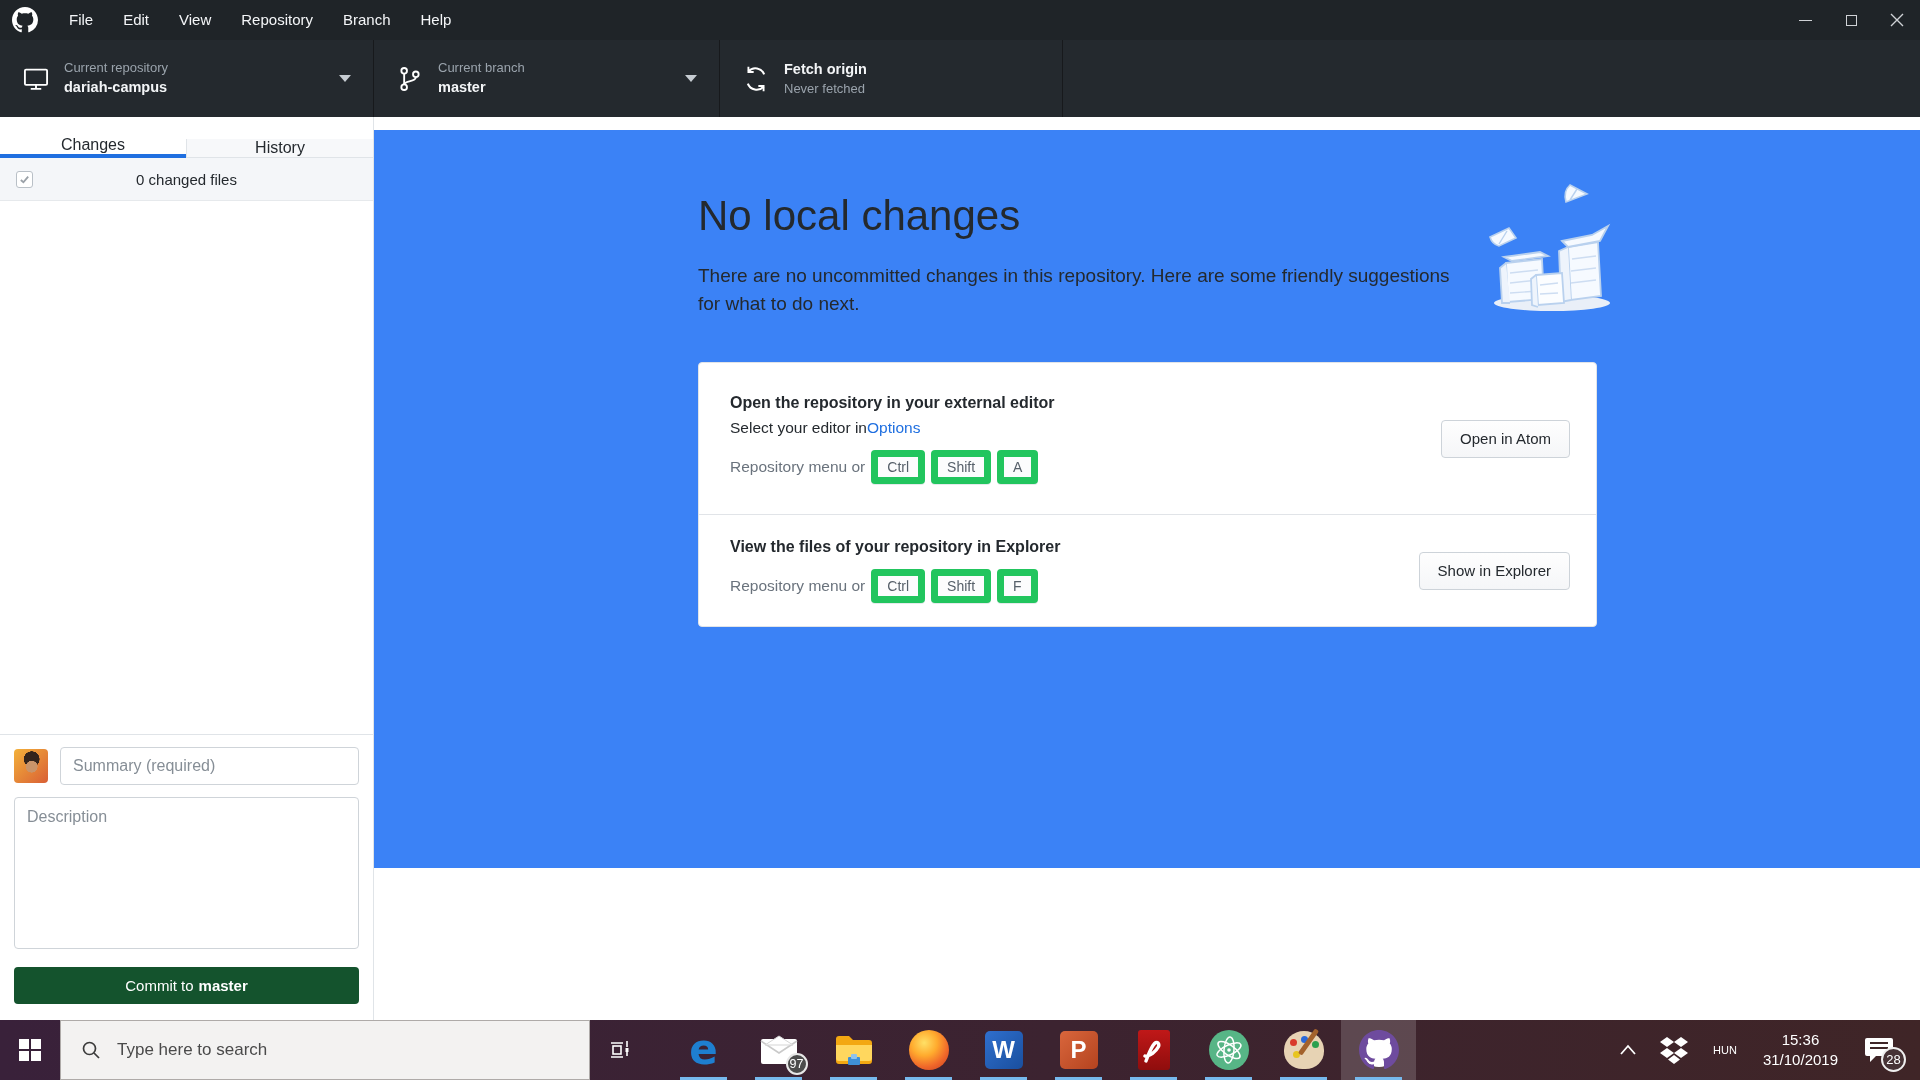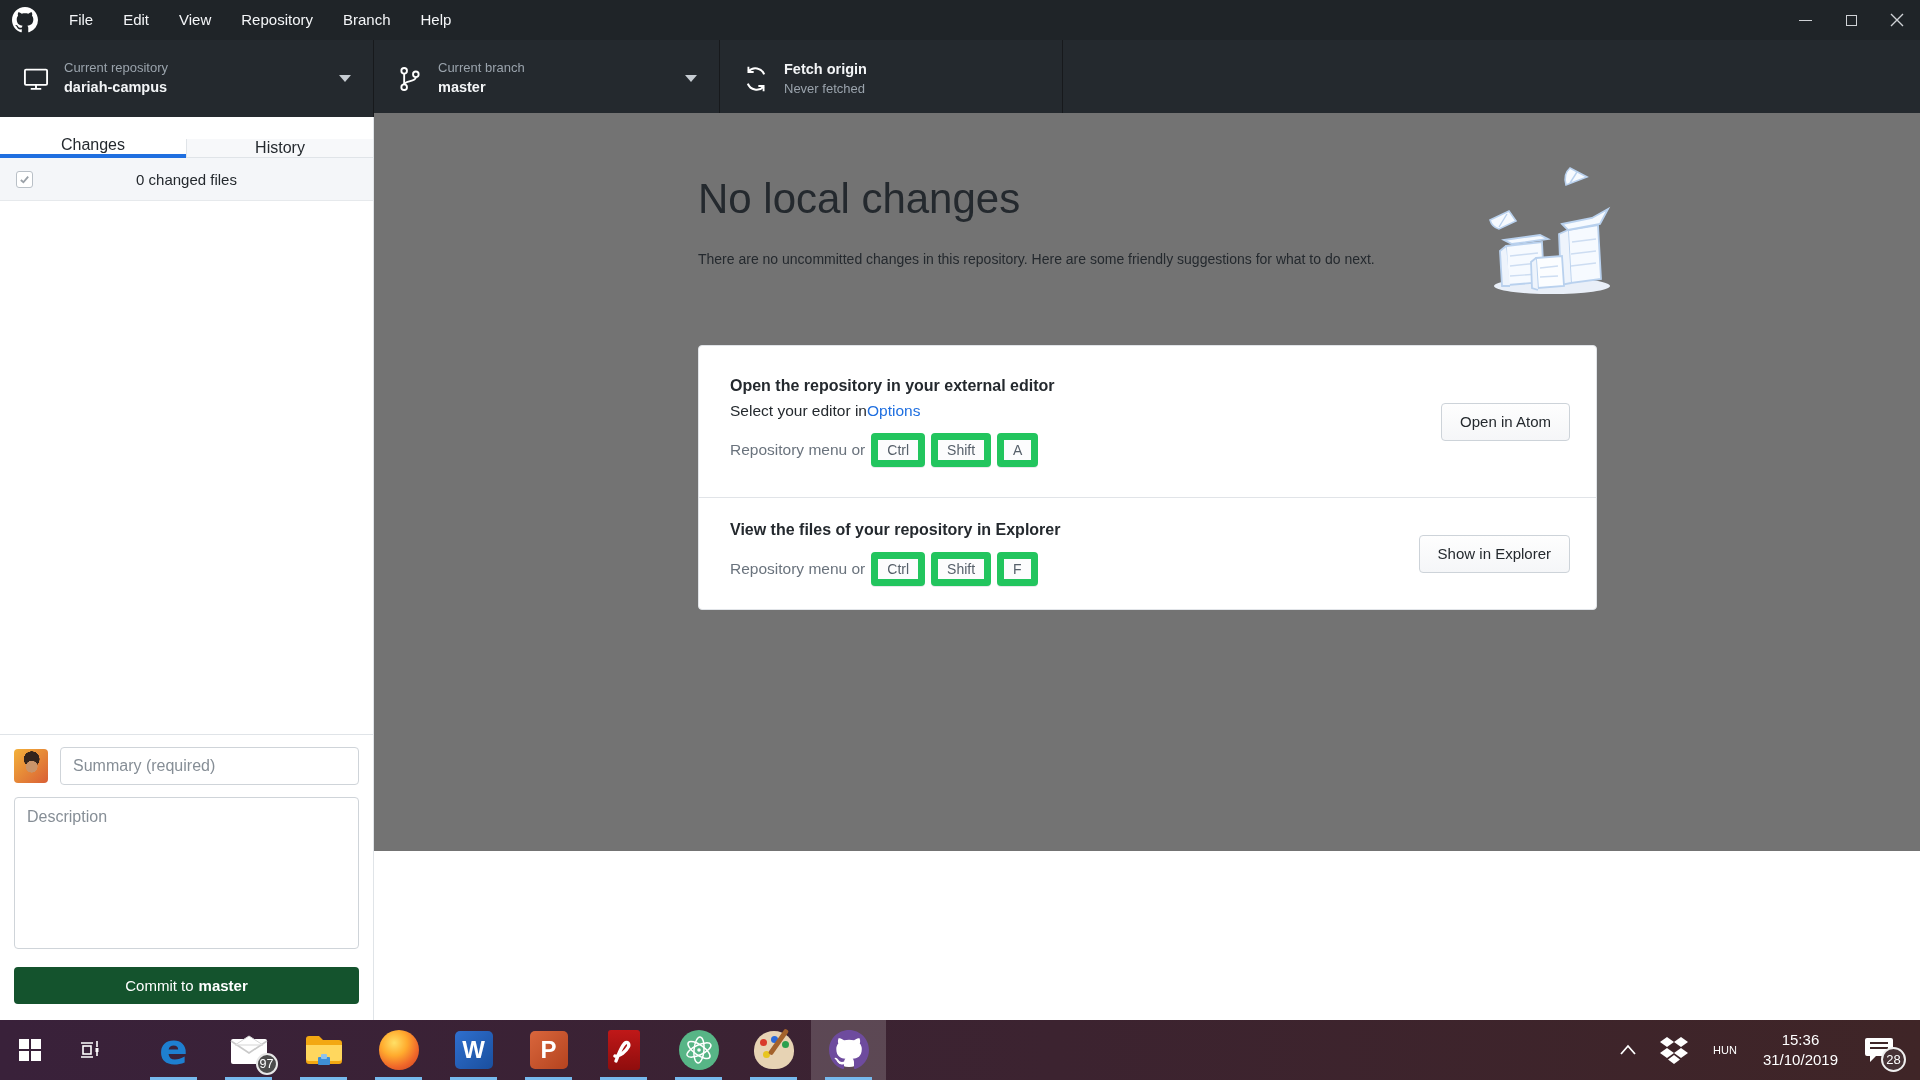--- a/index.html
+++ b/index.html
@@ -57,23 +57,23 @@
                  font-size:16px;padding:0 12px;color:#24292e;font-family:"Liberation Sans",sans-serif;}
   .summary-input::placeholder,.desc-input::placeholder{color:#868e96;opacity:1;}
   .desc-input{width:100%;height:152px;margin-top:12px;border:1px solid #cfd4d9;border-radius:4px;box-sizing:border-box;
               font-size:16px;padding:10px 12px;resize:none;color:#24292e;font-family:"Liberation Sans",sans-serif;}
   .commit-btn{width:100%;height:37px;margin-top:14px;border:none;border-radius:4px;background:#14532d;
               color:#fff;font-size:15px;display:inline-flex;align-items:center;justify-content:center;gap:5px;
               font-family:"Liberation Sans",sans-serif;cursor:pointer;}
   .commit-btn strong{font-weight:bold;}
 
   
-  .main{position:absolute;left:374px;top:113px;right:0;height:738px;background:#737373;}
+  .main{position:absolute;left:374px;top:130px;right:0;height:738px;background:#3b82f6;}
   .page-title{position:absolute;left:324px;top:62px;font-size:42px;font-weight:200;color:#24292e;}
-  .page-sub{position:absolute;left:324px;top:132px;width:755px;font-size:14px;line-height:28px;color:#24292e;}
+  .page-sub{position:absolute;left:324px;top:132px;width:755px;font-size:19px;line-height:28px;color:#24292e;}
   .illustration{position:absolute;left:1100px;top:45px;}
 
   .card{position:absolute;left:324px;top:232px;width:899px;border:1px solid #e1e4e8;border-radius:4px;
         box-sizing:border-box;background:#fff;}
   .card-row{display:flex;align-items:center;padding:0 26px 0 31px;box-sizing:border-box;}
   .card-row.r1{height:151px;}
   .card-row.r2{height:112px;border-top:1px solid #e1e4e8;}
   .card-text{display:flex;flex-direction:column;}
   .card-title{font-size:16px;font-weight:bold;color:#24292e;}
   .card-line{margin-top:7px;font-size:15.5px;color:#24292e;display:flex;align-items:center;}
@@ -297,20 +297,27 @@
 
   <div class="taskbar">
     <div class="start-btn">
       <div class="win-logo">
           <div></div>
           <div></div>
           <div></div>
           <div></div>
         </div>
     </div>
+    <div class="search-box">
+      <svg width="20" height="20" viewBox="0 0 20 20">
+        <circle cx="8.5" cy="8.5" r="6" fill="none" stroke="#3b3b3b" stroke-width="1.7"></circle>
+        <path d="M13 13 L18 18" stroke="#3b3b3b" stroke-width="1.7"></path>
+      </svg>
+      <input class="search-input" type="text" placeholder="Type here to search" style="">
+    </div>
     <div class="taskview-btn">
       <svg width="26" height="26" viewBox="0 0 26 26" fill="none" stroke="#ffffff" stroke-width="1.6">
         <path d="M3 6 h12 M3 20 h12"></path>
           <rect x="5" y="9" width="8" height="8"></rect>
         <path d="M19 4 v18" stroke-dasharray="6 3"></path>
           <rect x="17.5" y="11" width="3" height="4" fill="#fff" stroke="none"></rect>
       </svg>
     </div>
 
     <div class="app-strip">

